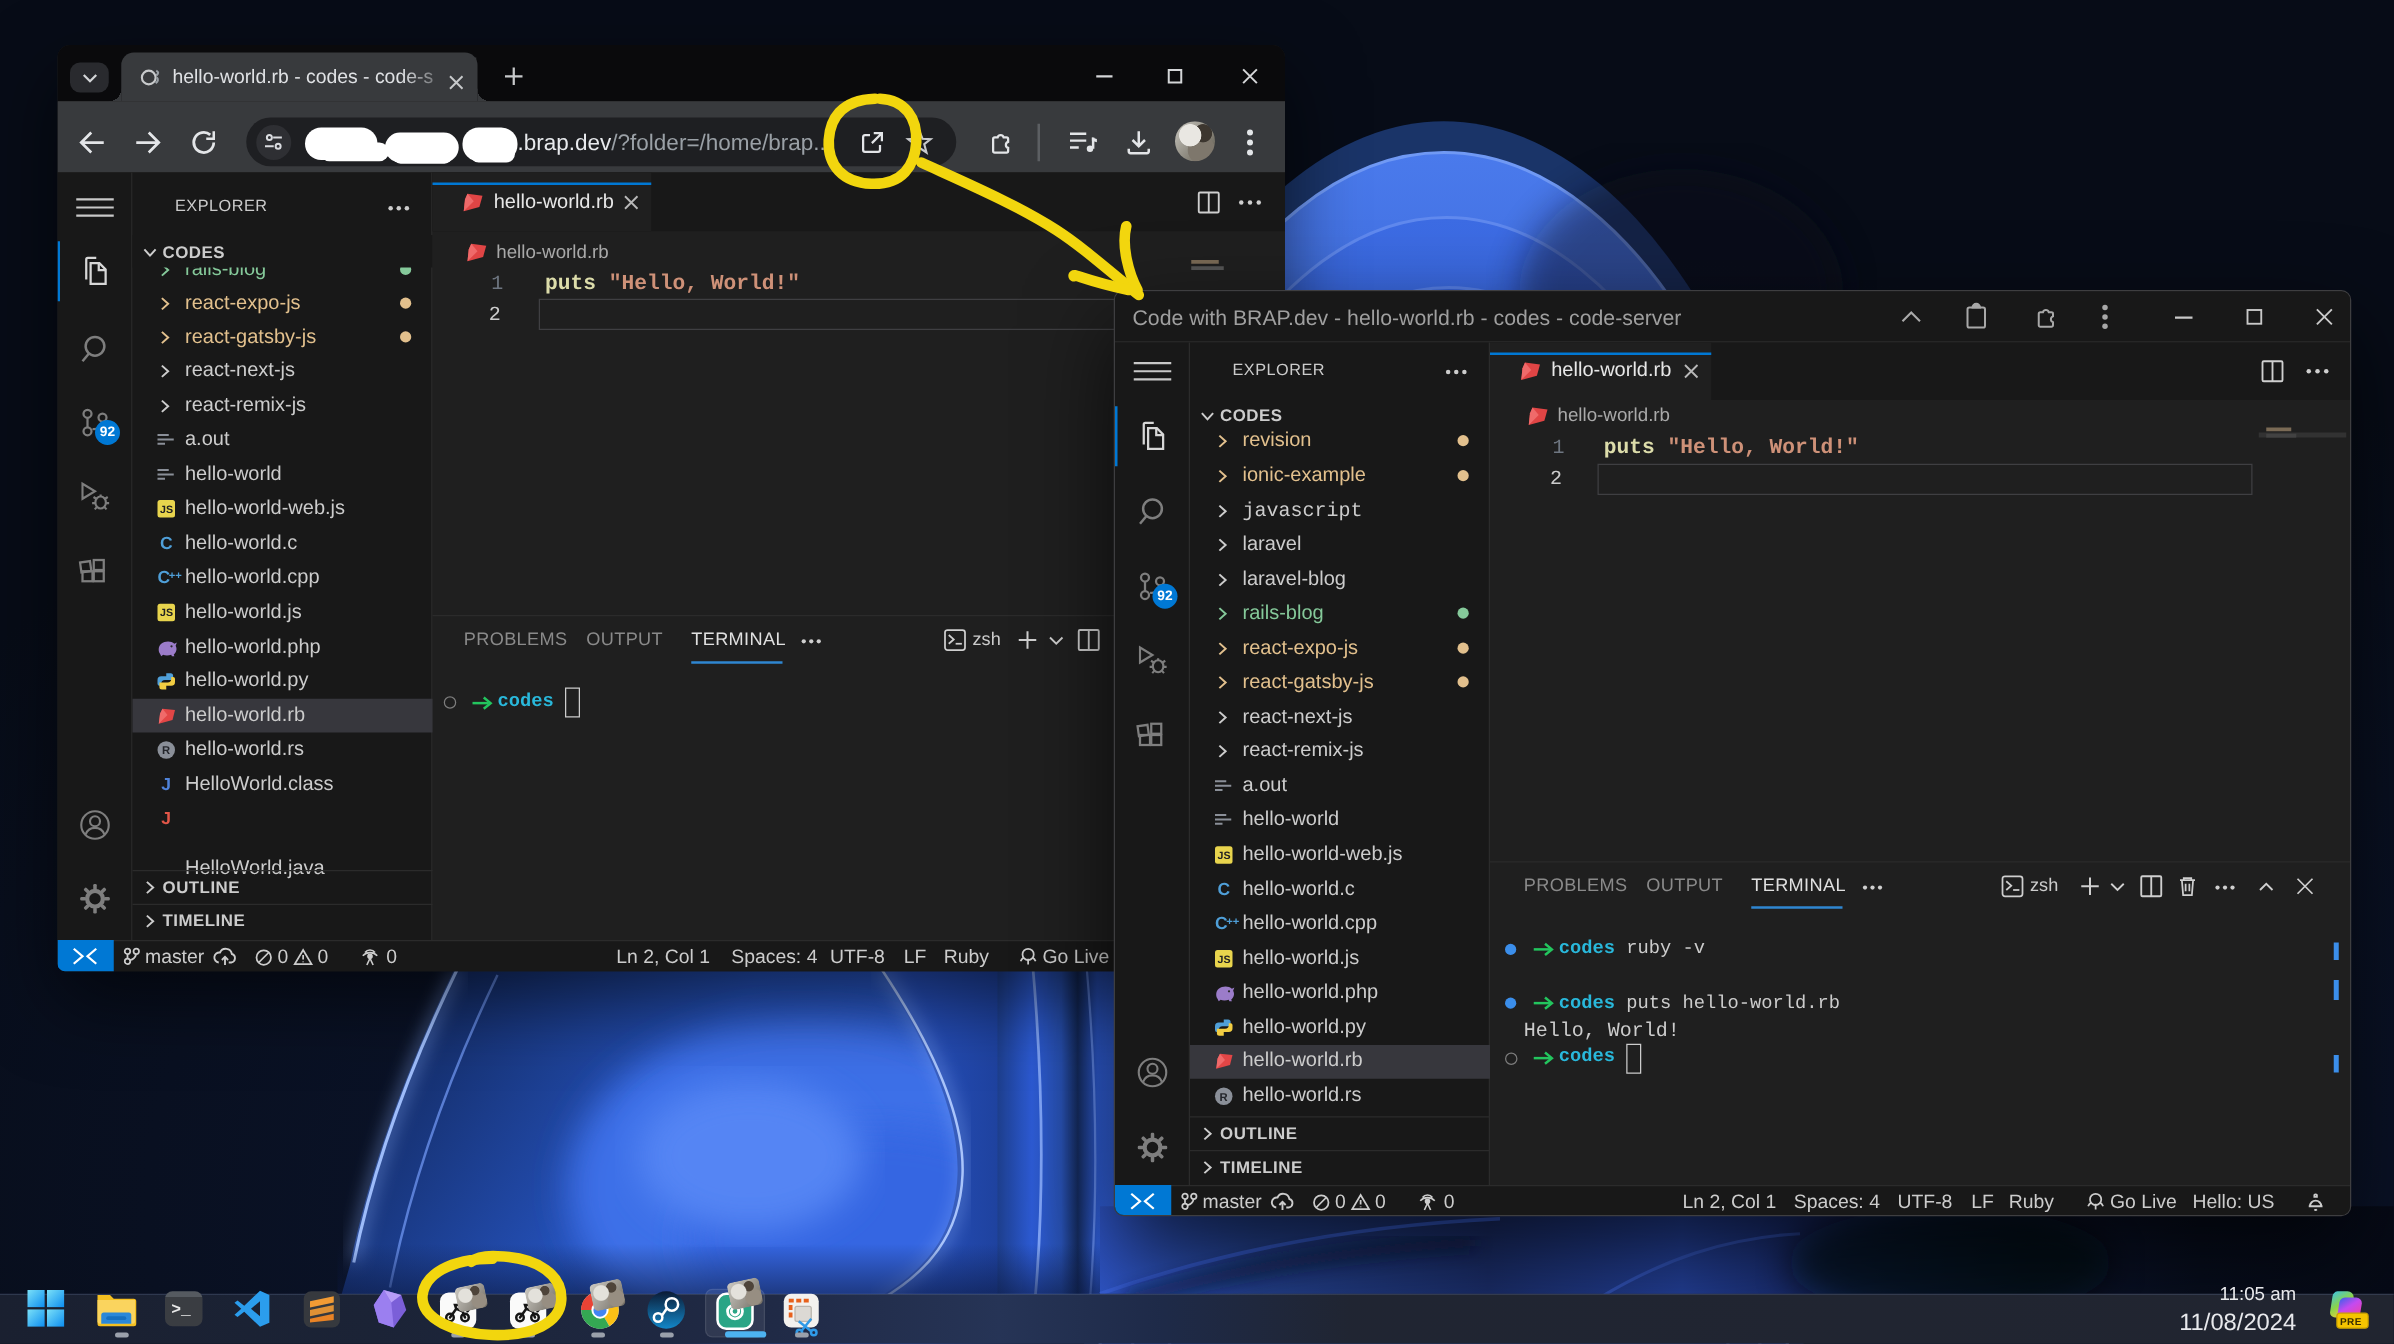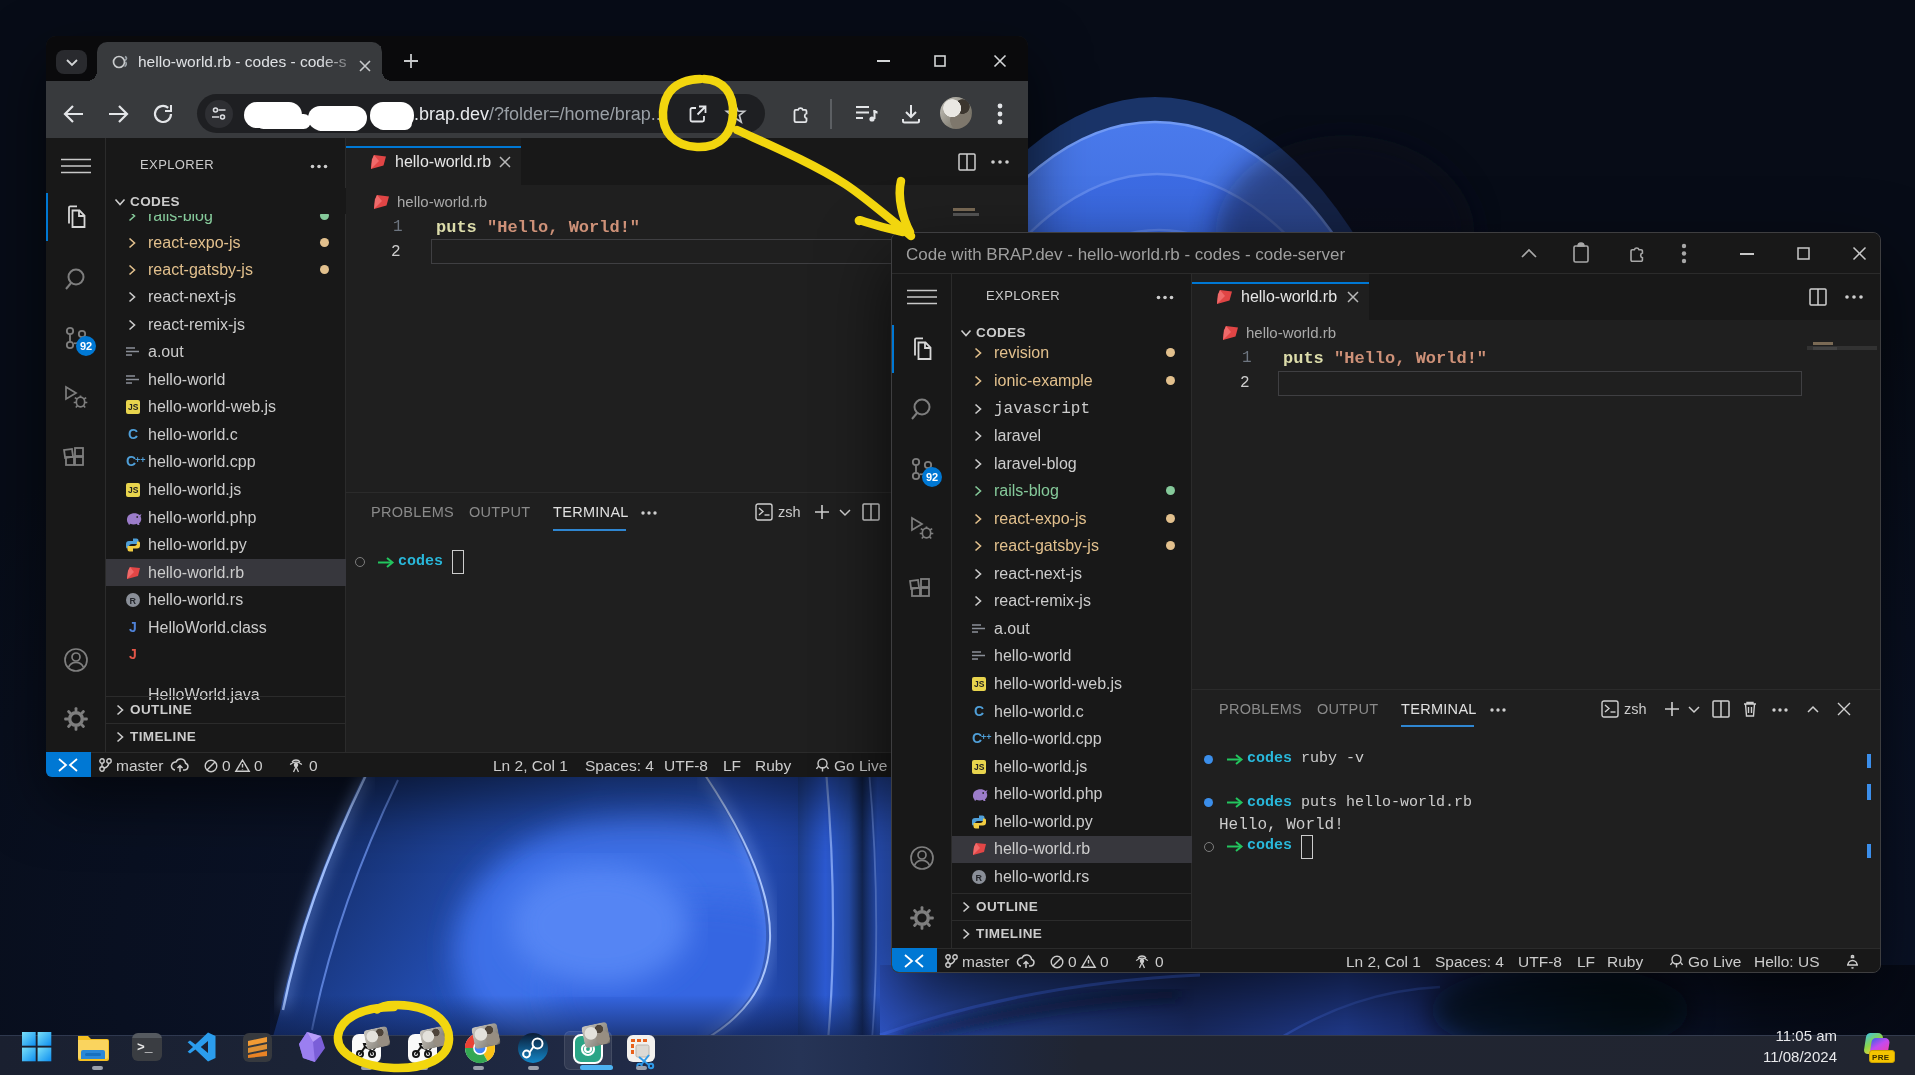--- a/index.html
+++ b/index.html
@@ -1010,21 +1010,21 @@
     </g>
   </svg>
 <div class="abs" style="left:92px;top:1066px;width:11px;height:4px;background:#9aa0ab;border-radius:2px"></div>
 <div class="abs" style="left:361px;top:1066px;width:11px;height:4px;background:#9aa0ab;border-radius:2px"></div>
 <div class="abs" style="left:417px;top:1066px;width:11px;height:4px;background:#9aa0ab;border-radius:2px"></div>
 <div class="abs" style="left:473px;top:1066px;width:11px;height:4px;background:#9aa0ab;border-radius:2px"></div>
 <div class="abs" style="left:528px;top:1066px;width:11px;height:4px;background:#9aa0ab;border-radius:2px"></div>
 <div class="abs" style="left:636px;top:1066px;width:11px;height:4px;background:#9aa0ab;border-radius:2px"></div>
 <div class="abs" style="left:580px;top:1065px;width:33px;height:5px;background:#4db2f0;border-radius:2.5px"></div>
 <div class="txt" style="right:78px;top:1027.0px;font-size:15px;color:#e8e9ec;font-weight:400;font-family:'Liberation Sans',sans-serif;">11:05 am</div>
-<div class="txt" style="right:78px;top:1048.0px;font-size:15px;color:#e8e9ec;font-weight:400;font-family:'Liberation Sans',sans-serif;">11/08/2024</div>
+<div class="txt" style="right:78px;top:1048.0px;font-size:19px;color:#e8e9ec;font-weight:400;font-family:'Liberation Sans',sans-serif;">11/08/2024</div>
 <svg width="30" height="30" viewBox="0 0 30 30" style="left:1862px;top:1031px">
 <defs>
       <linearGradient id="cpg" x1="0" y1="0" x2="0.6" y2="1">
         <stop offset="0" stop-color="#37c3f2"></stop>
         <stop offset="0.55" stop-color="#8bd44a"></stop>
         <stop offset="1" stop-color="#f7d038"></stop>
       </linearGradient>
 <linearGradient id="cpg2" x1="0" y1="0" x2="0.7" y2="1">
         <stop offset="0" stop-color="#2a63e8"></stop>
         <stop offset="0.5" stop-color="#c44af0"></stop>

